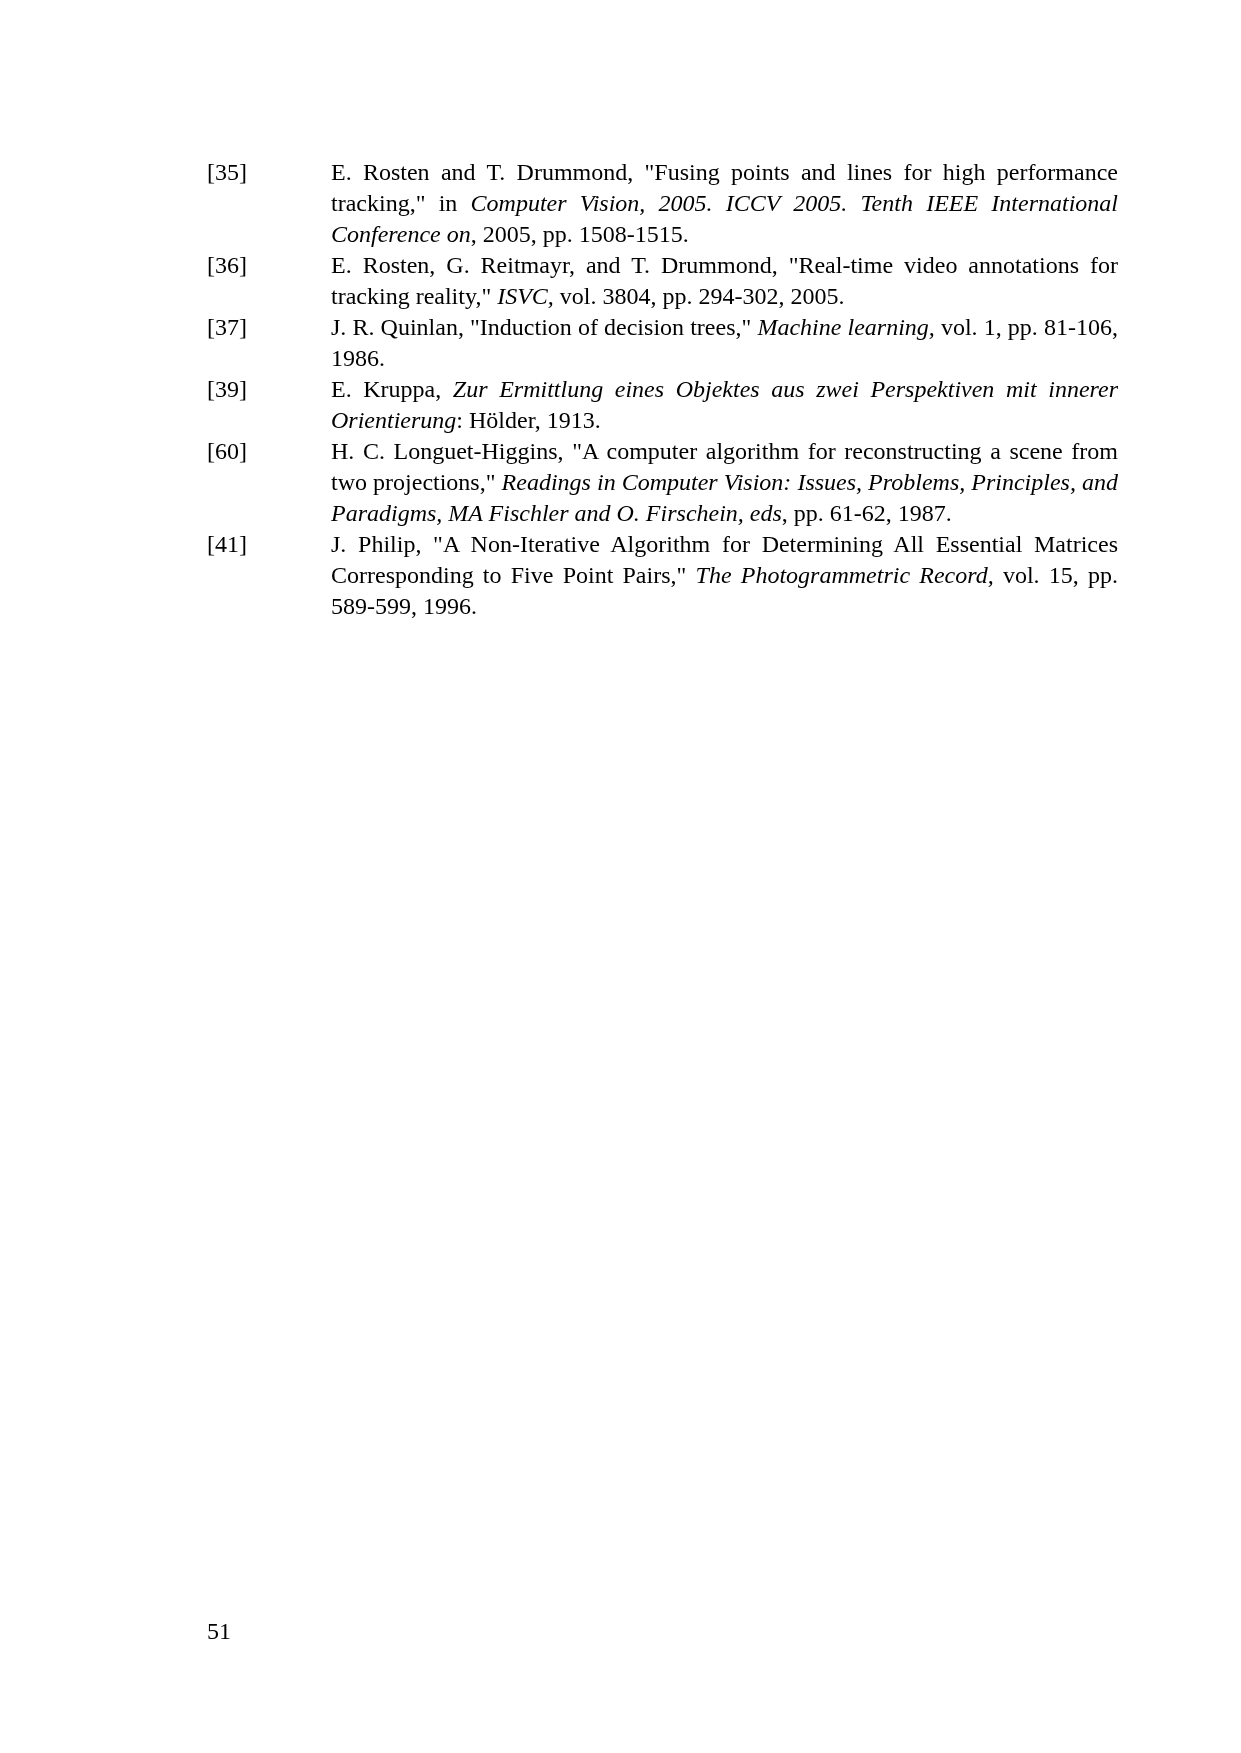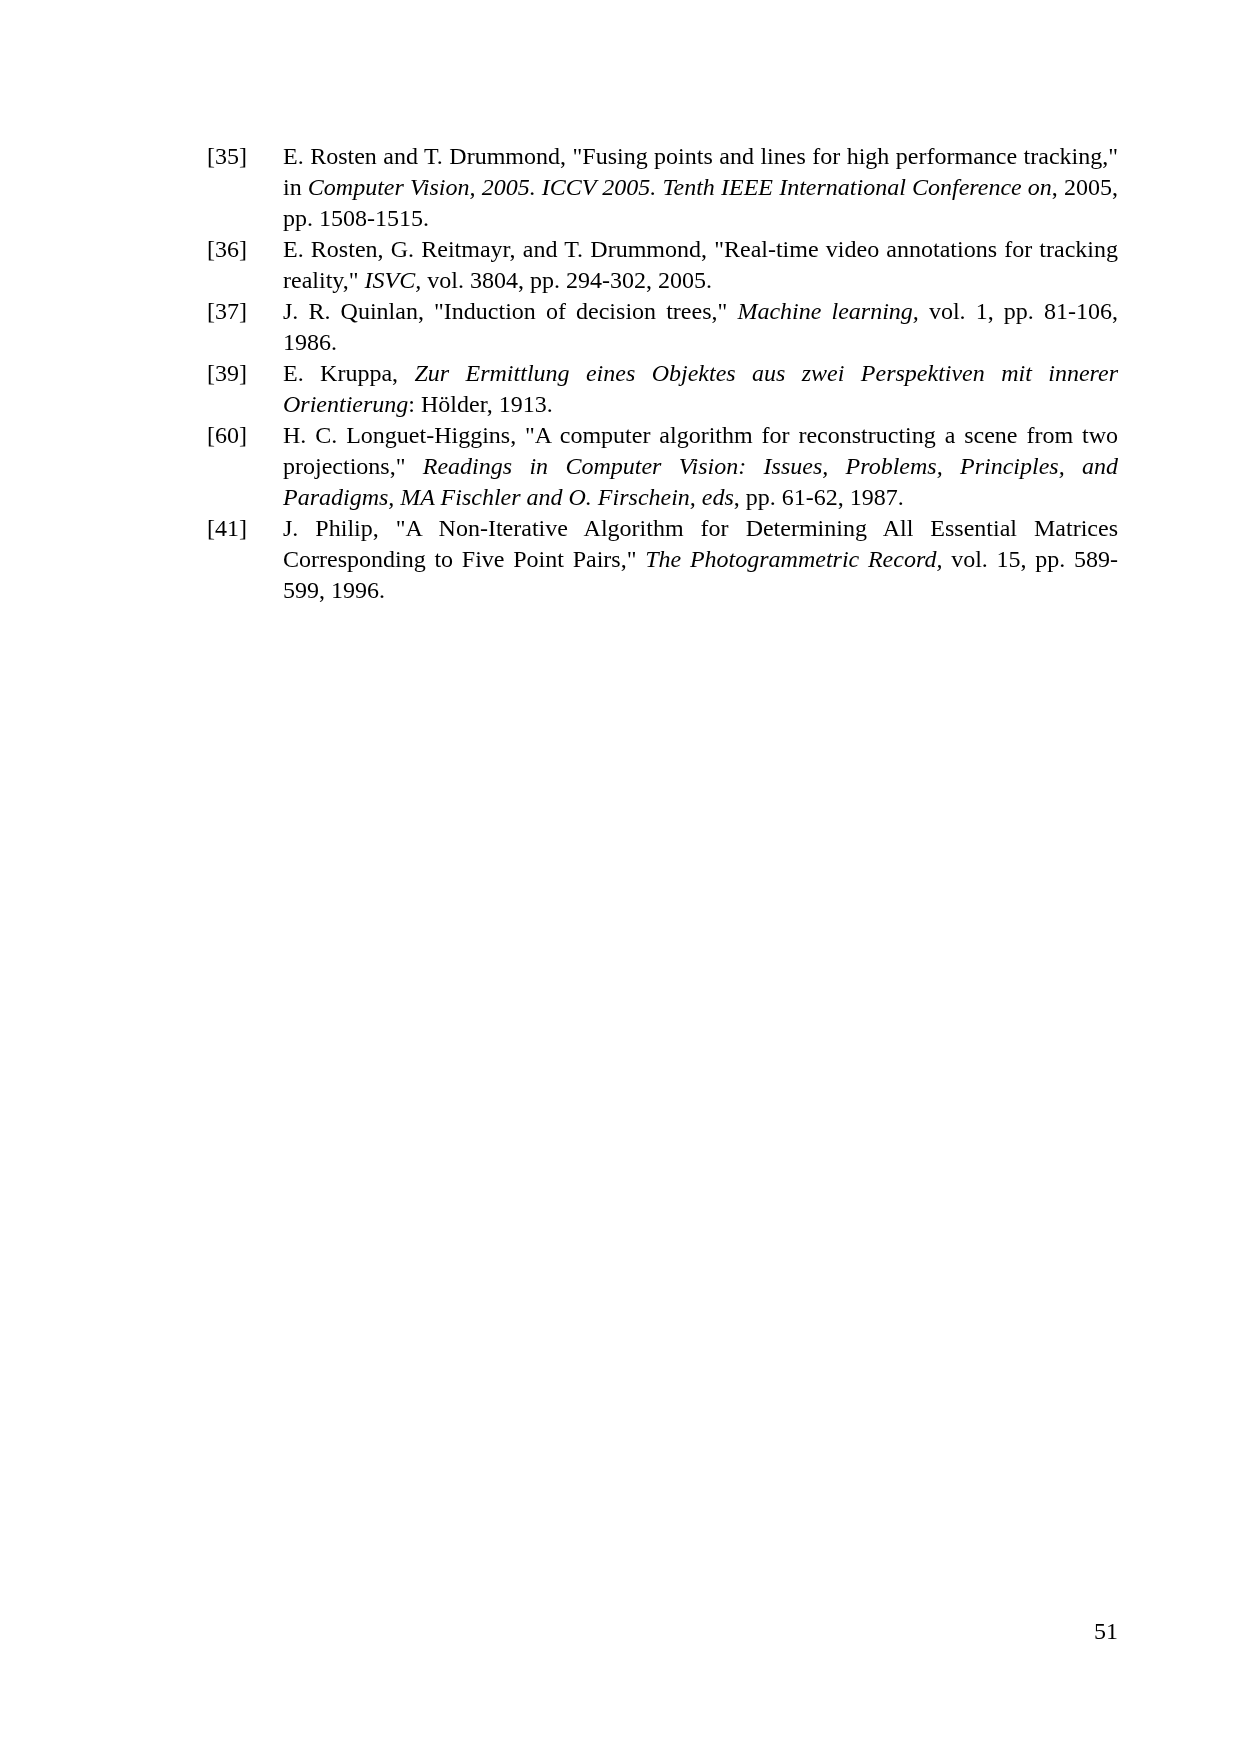--- a/index.html
+++ b/index.html
@@ -14,44 +14,45 @@
     background: #ffffff;
     color: #000000;
     font-family: "Liberation Serif", serif;
     font-size: 24px;
     line-height: 31px;
     overflow: hidden;
   }
   .refs {
     position: absolute;
     left: 207px;
-    top: 141px;
+    top: 157px;
     width: 911px;
   }
   .ref {
     display: flex;
     align-items: flex-start;
   }
   .ref-label {
     flex: 0 0 76px;
     width: 76px;
   }
   .ref-body {
     flex: 1 1 auto;
     text-align: justify;
+    margin-left: 48px;
   }
   .seg-italic {
     font-style: italic;
   }
   .page-number {
     position: absolute;
     left: 207px;
     top: 1616px;
     width: 911px;
-    text-align: right;
+    text-align: left;
   }
 </style>
 </head>
 <body>
 
 <div class="page">
   <div class="refs">
       <div class="ref">
         <div class="ref-label">[35]</div>
         <div class="ref-body"><span class="seg-normal">E. Rosten and T. Drummond, "Fusing points and lines for high performance tracking," in </span><span class="seg-italic">Computer Vision, 2005. ICCV 2005. Tenth IEEE International Conference on</span><span class="seg-normal">, 2005, pp. 1508-1515.</span></div>

